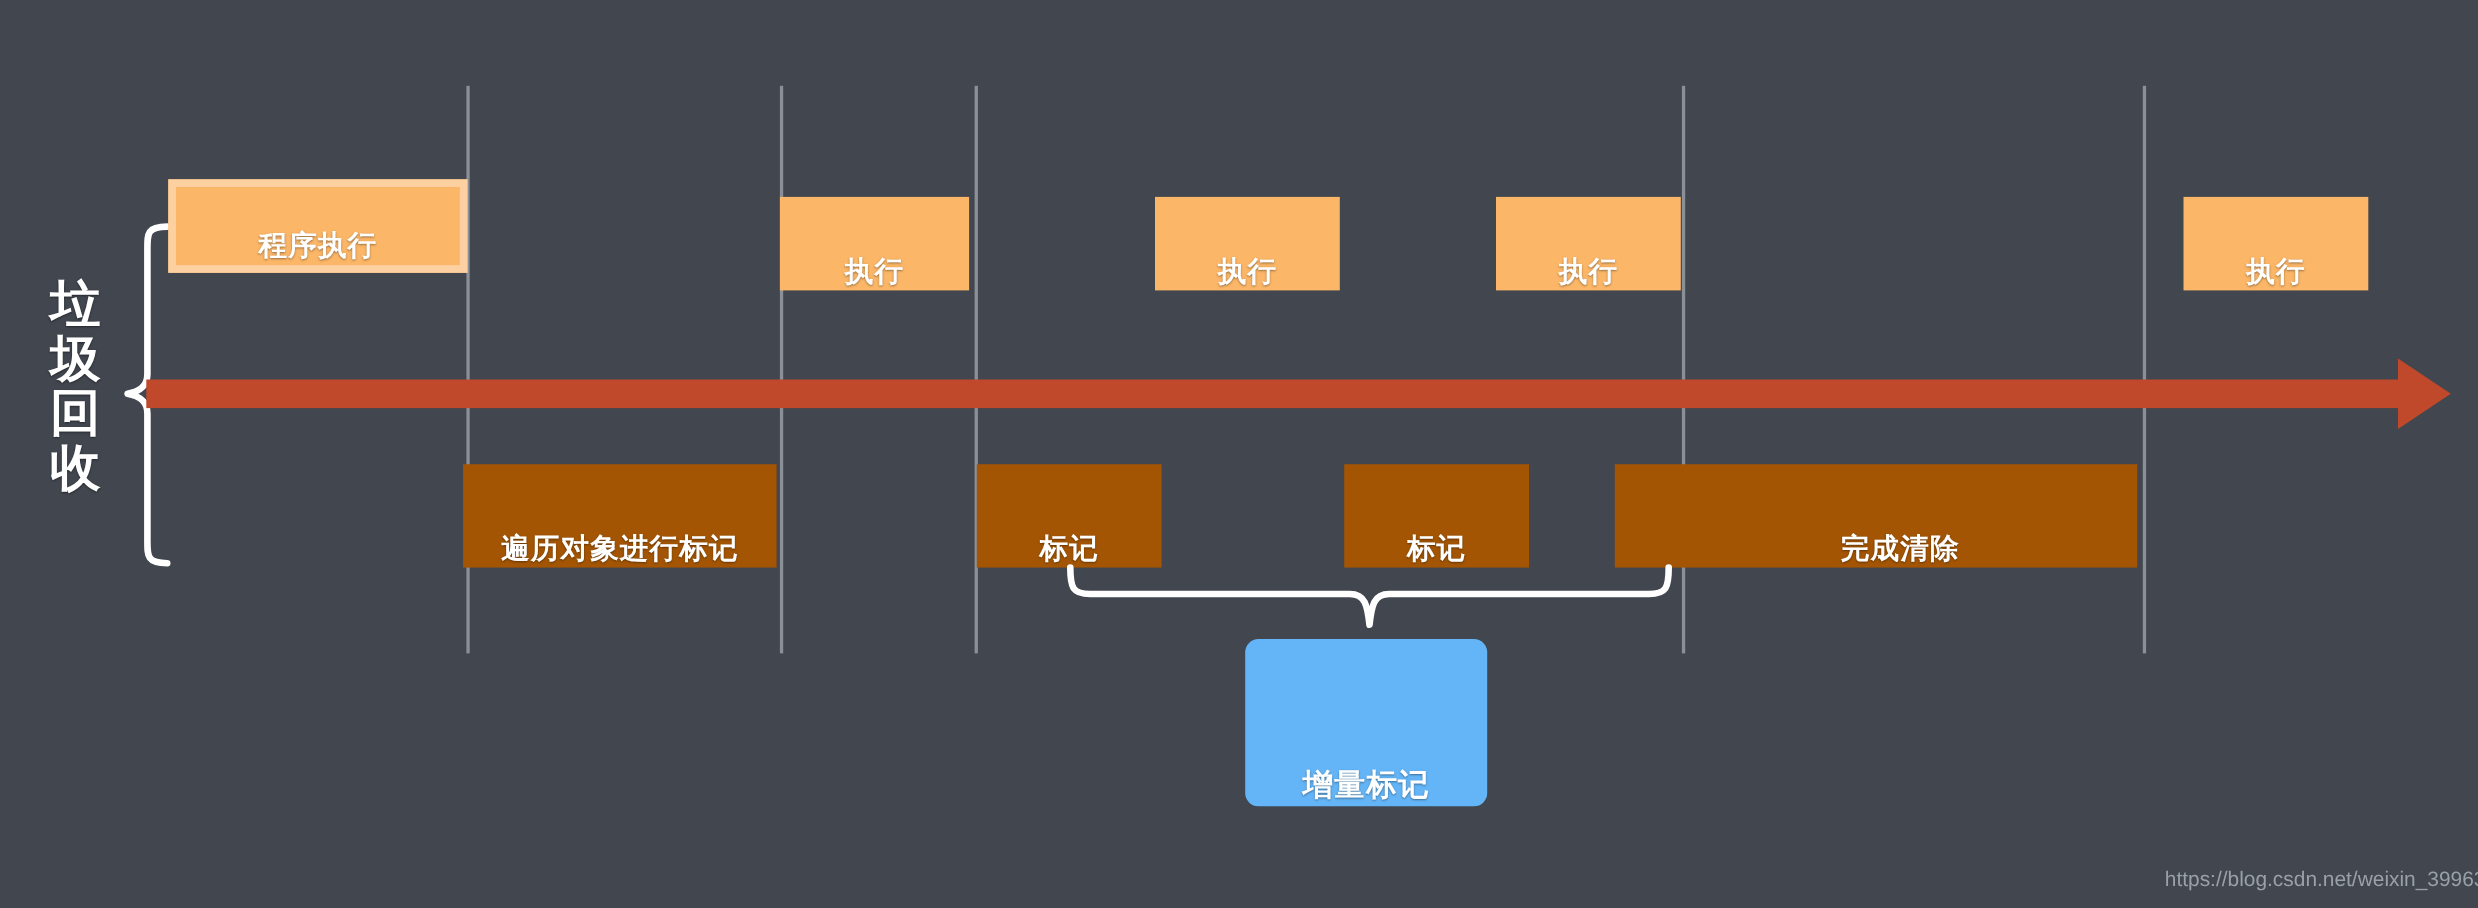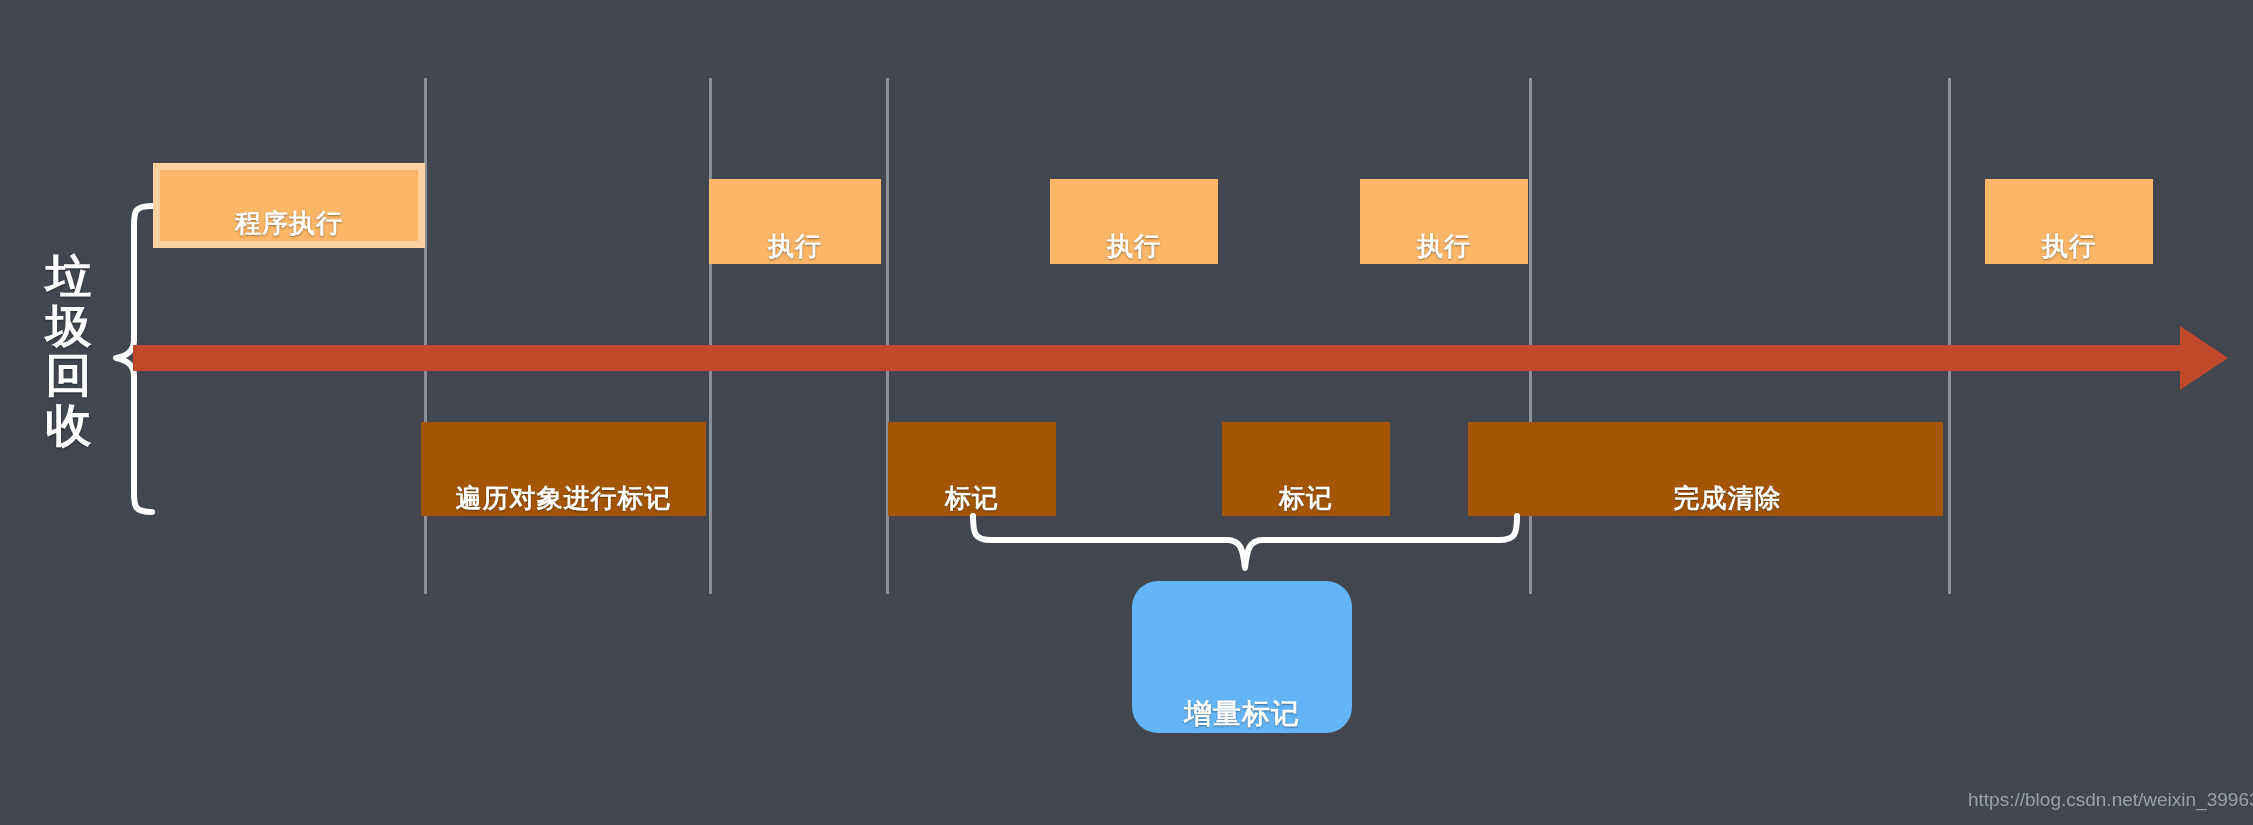--- a/index.html
+++ b/index.html
@@ -57,21 +57,21 @@
   }
   .box.exec-primary {
     background: #fbb667;
     border: 7px solid #fcd0a0;
   }
   .box.mark {
     background: #a35504;
   }
   .box.incremental {
     background: #64b5f7;
-    border-radius: 26px;
+    border-radius: 12px;
     font-size: 28px;
   }
 
   
   .arrow-shaft {
     position: absolute;
     background: #c0492c;
   }
   .arrow-head {
     position: absolute;

